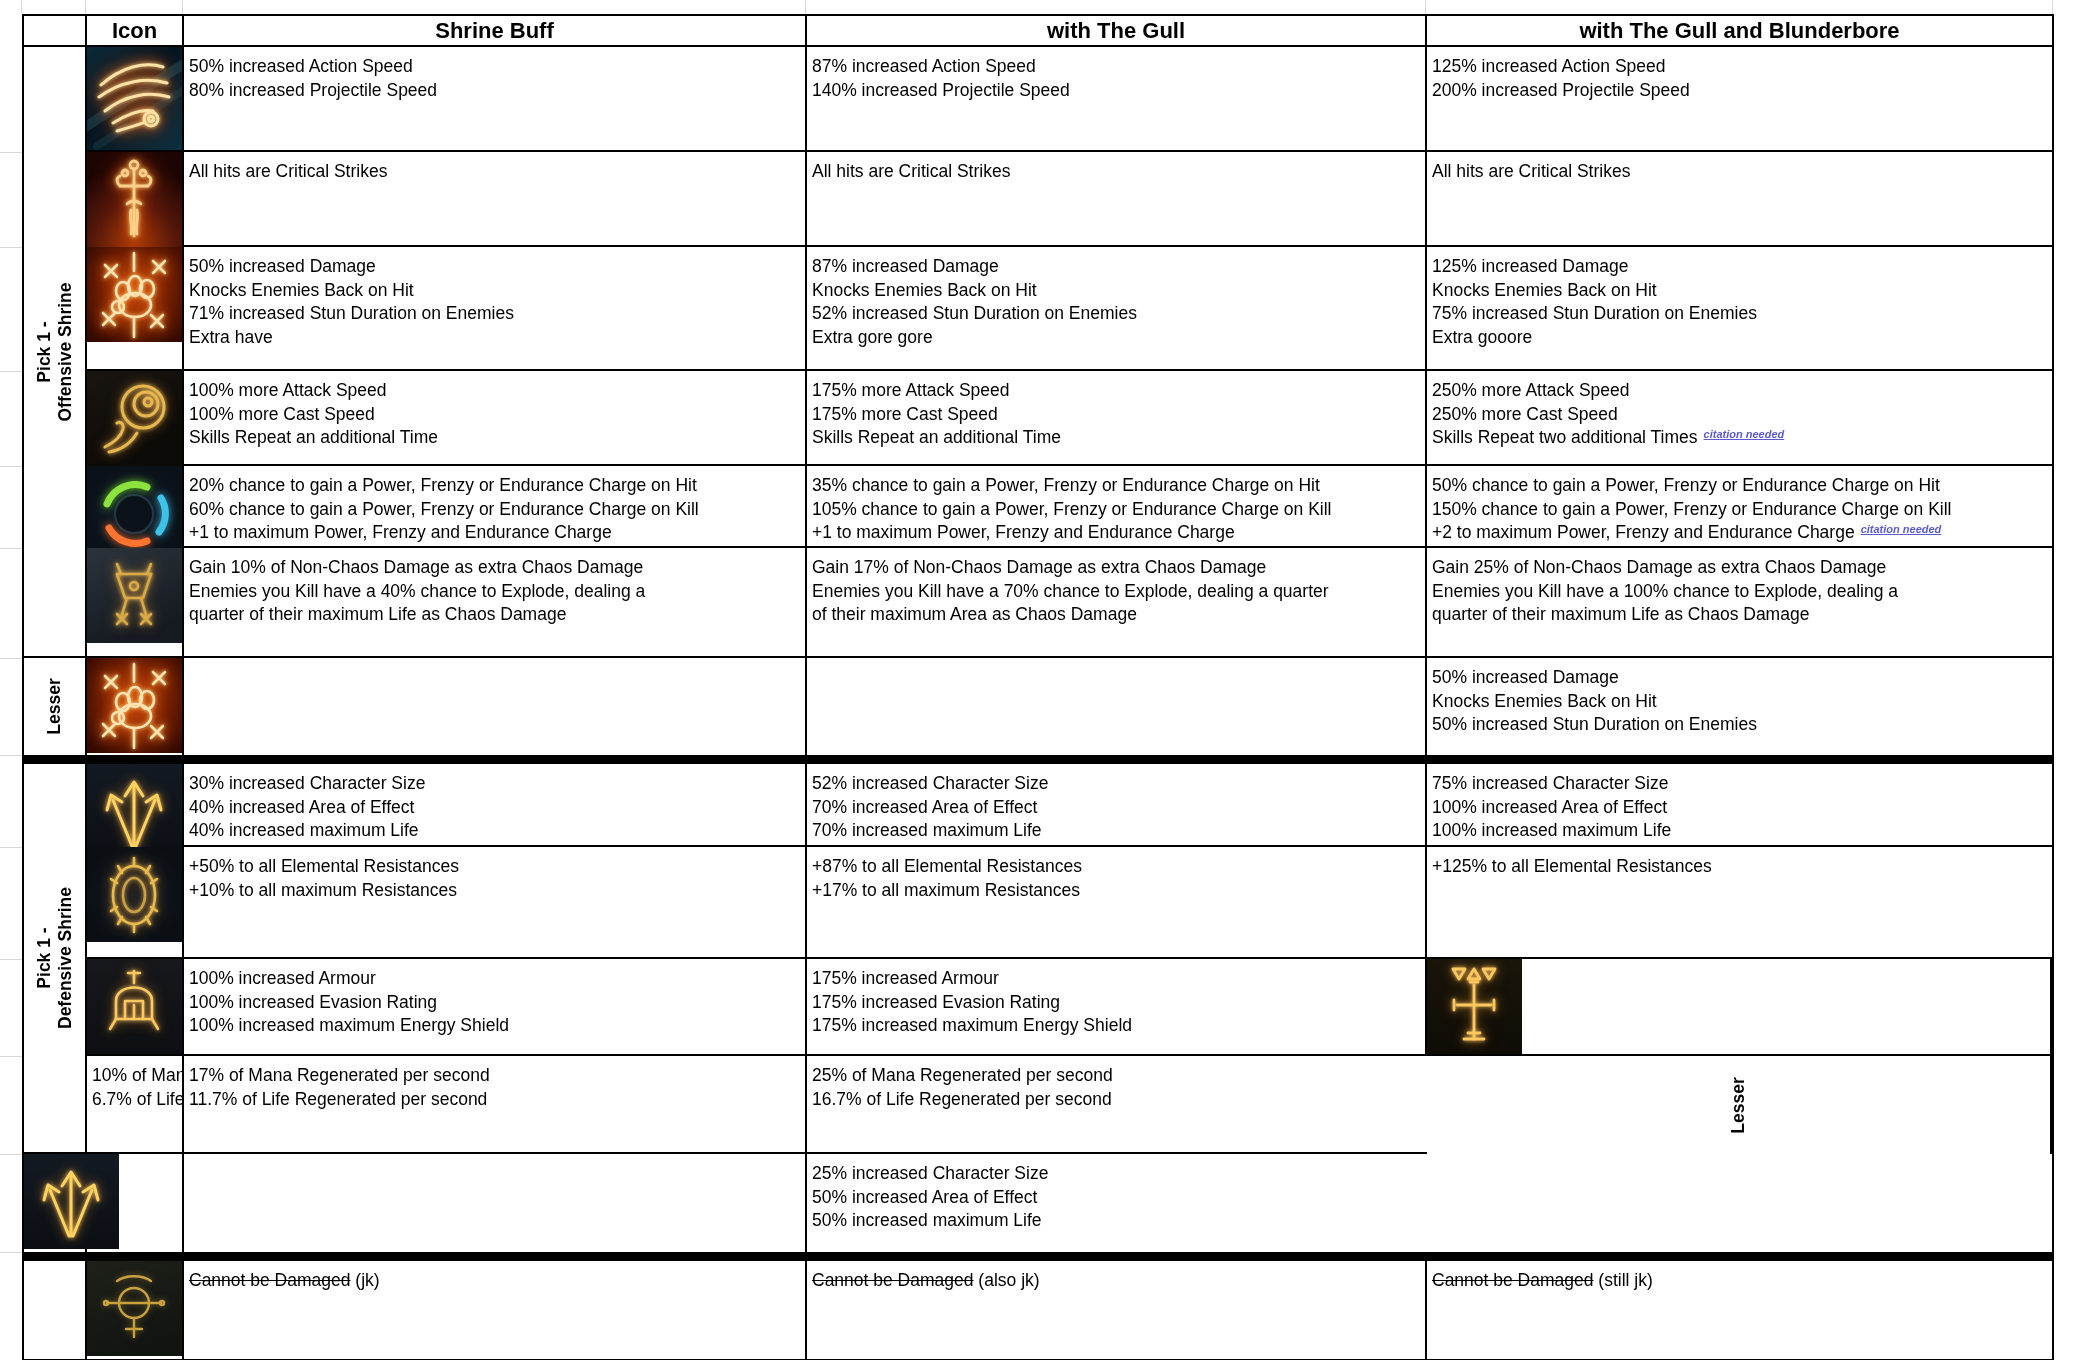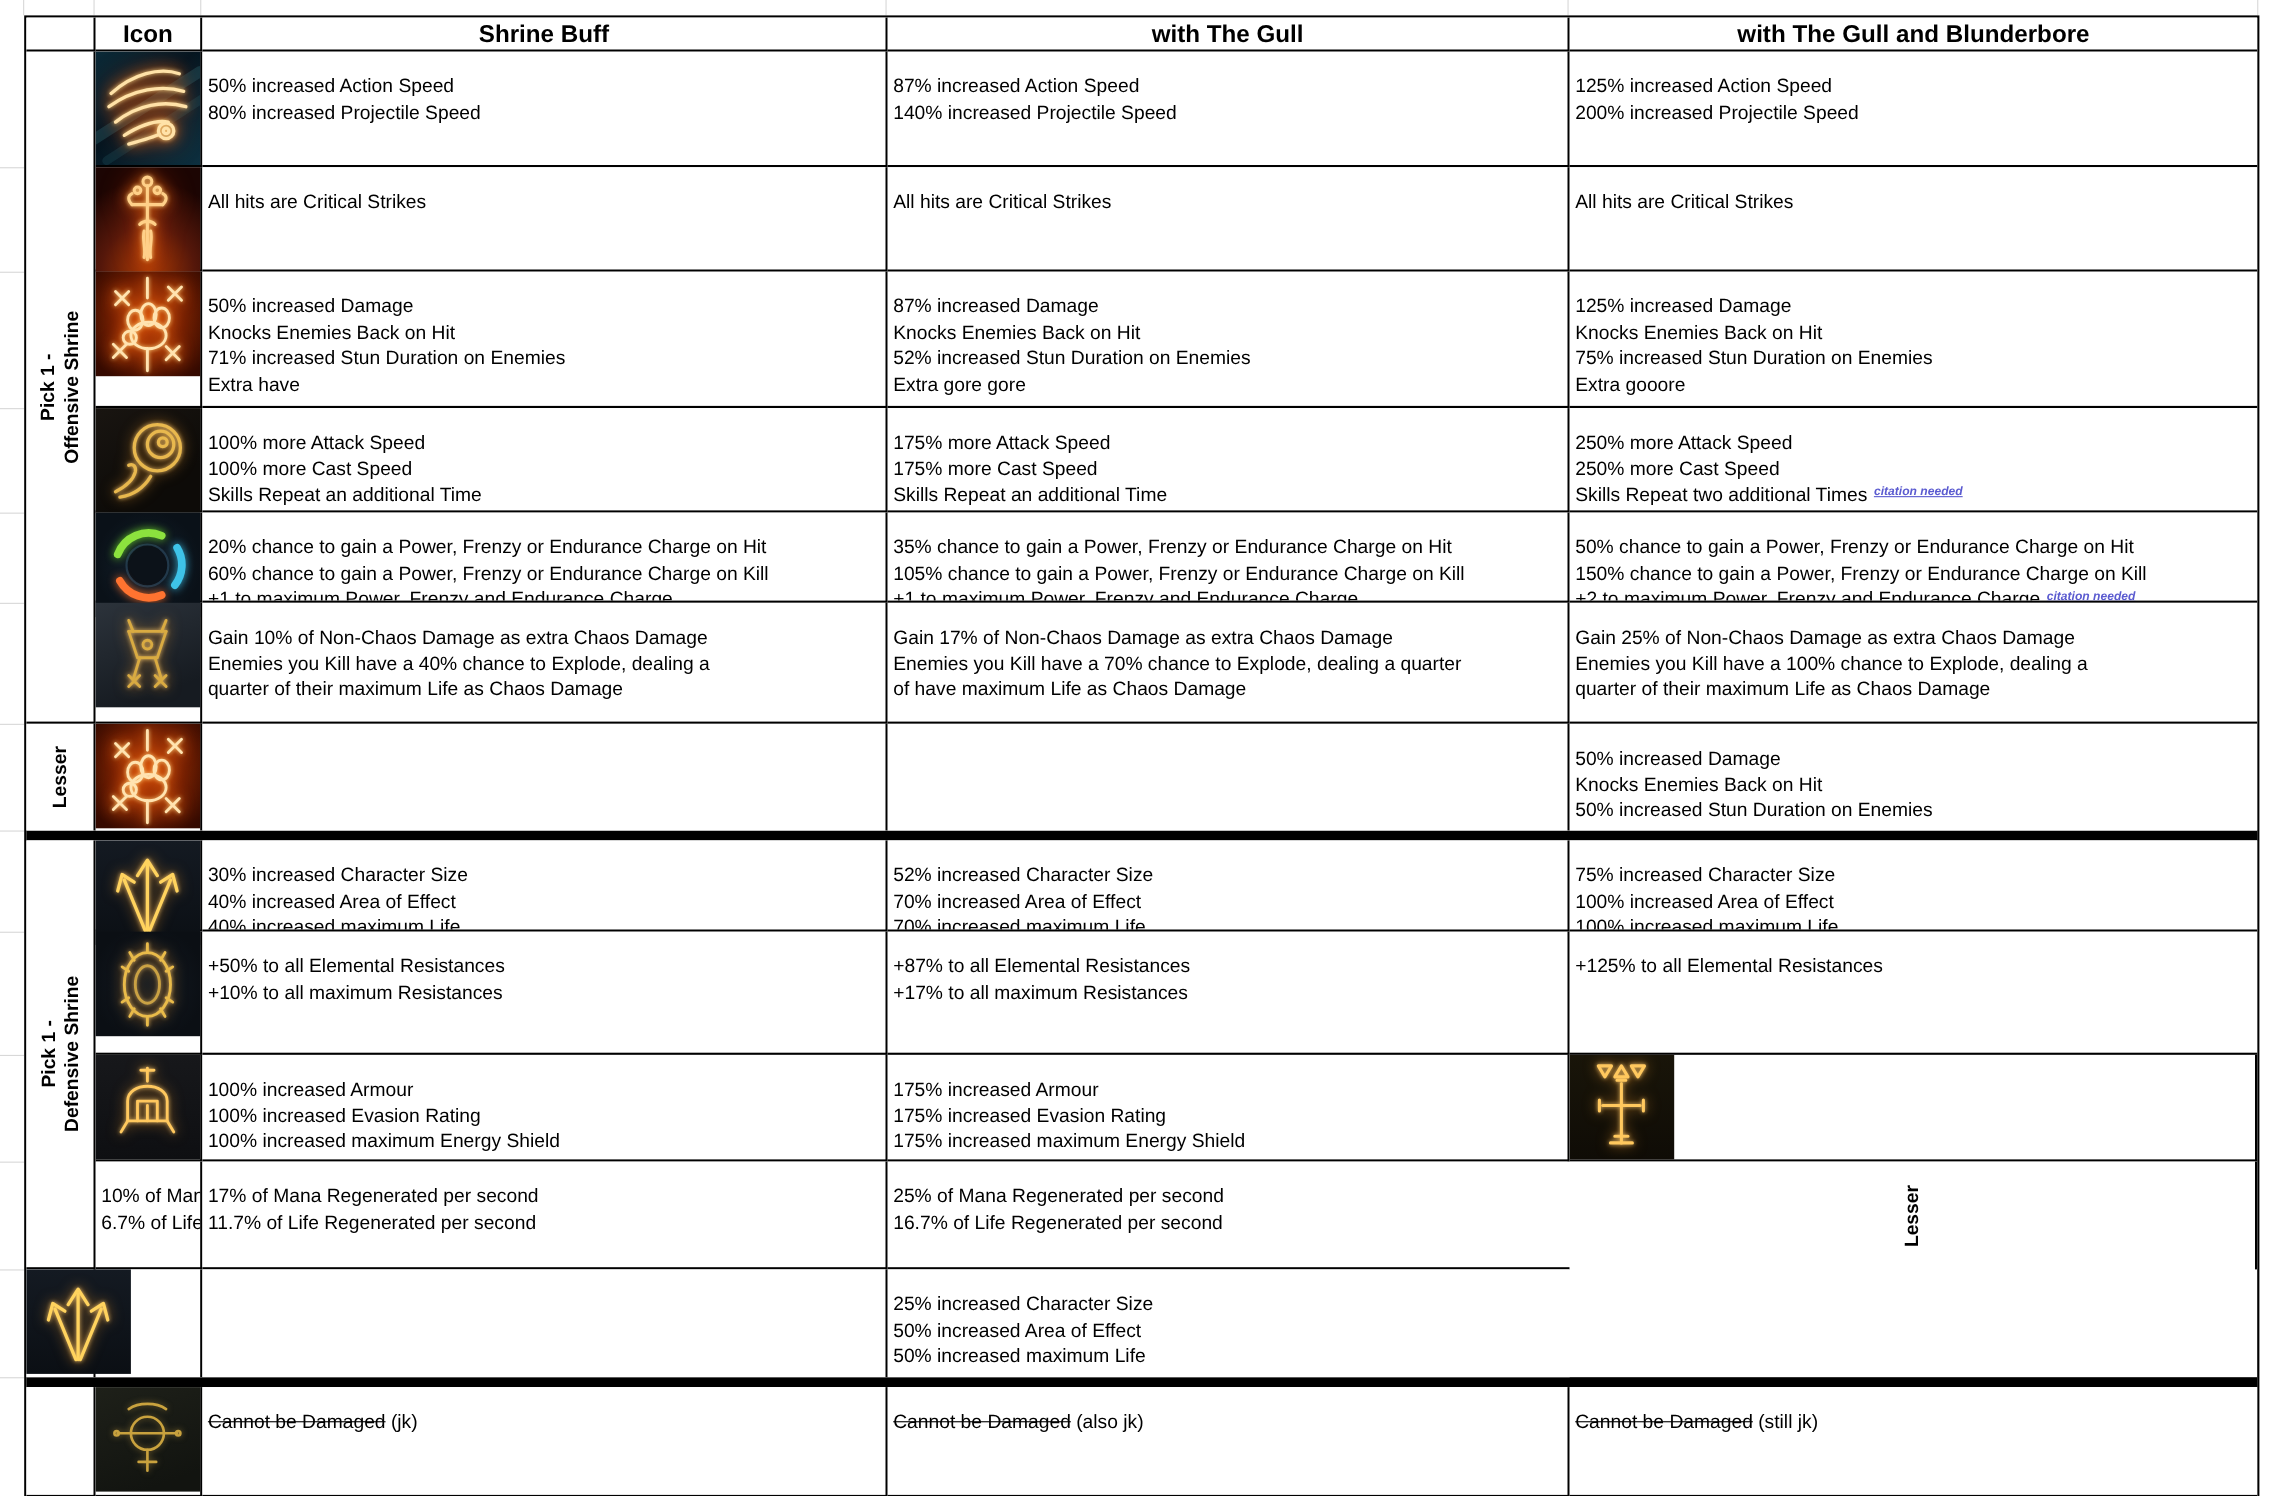--- a/index.html
+++ b/index.html
@@ -8,21 +8,21 @@
   .gl{position:absolute;background:#d8d8d8}
   .glv{width:1px;height:14px;top:0}
   .glh{height:1px;width:22px;left:0}
   .table{position:absolute;left:22px;top:14px;background:#fff;border:2px solid #000;display:grid;
          grid-template-columns:63px 97px 623px 620px 625px;
          grid-template-rows:31px 105px 95px 124px 95px 82px 110px 97px 9px 83px 112px 97px 98px 98px 9px 100px}
   .cell{border-right:2px solid #000;border-bottom:2px solid #000;overflow:hidden;position:relative;background:#fff}
   .last{border-right:none}
   .nb{border-bottom:none}
   .hdr{display:flex;align-items:center;justify-content:center;font-weight:700;font-size:22px}
-  .txt{padding:20px 6px 0 5px;font-size:17.5px}
+  .txt{padding:8px 6px 0 5px;font-size:17.5px}
   .ln{line-height:23.5px;min-height:23.5px;white-space:nowrap}
   .vlabel{display:flex;align-items:center;justify-content:center}
   .vlabel span{transform:rotate(-90deg);white-space:pre;text-align:center;font-weight:700;font-size:17.5px;line-height:21px}
   .icell{overflow:visible}
   .icon{position:absolute;top:0;left:0;width:95px;height:95px;z-index:2;overflow:hidden}
   .icon svg{position:absolute;left:0;top:0;width:100%;height:100%}
   .divider{grid-column:1/-1;background:#000}
   .cite{font-size:11px;font-style:italic;font-weight:700;color:#5b5bd0;text-decoration:underline;
         position:relative;top:-5px;margin-left:6px;white-space:nowrap;cursor:pointer}
   .strike{text-decoration:line-through}
@@ -238,21 +238,21 @@
     </div>
   </div>
   <div class="cell txt">
     <div class="ln">Gain 10% of Non-Chaos Damage as extra Chaos Damage</div>
     <div class="ln">Enemies you Kill have a 40% chance to Explode, dealing a</div>
     <div class="ln">quarter of their maximum Life as Chaos Damage</div>
   </div>
   <div class="cell txt">
     <div class="ln">Gain 17% of Non-Chaos Damage as extra Chaos Damage</div>
     <div class="ln">Enemies you Kill have a 70% chance to Explode, dealing a quarter</div>
-    <div class="ln">of have maximum Life as Chaos Damage</div>
+    <div class="ln">of their maximum Area as Chaos Damage</div>
   </div>
   <div class="cell txt last">
     <div class="ln">Gain 25% of Non-Chaos Damage as extra Chaos Damage</div>
     <div class="ln">Enemies you Kill have a 100% chance to Explode, dealing a</div>
     <div class="ln">quarter of their maximum Life as Chaos Damage</div>
   </div>
 
   <div class="cell vlabel nb">
     <span>Lesser</span>
   </div>

